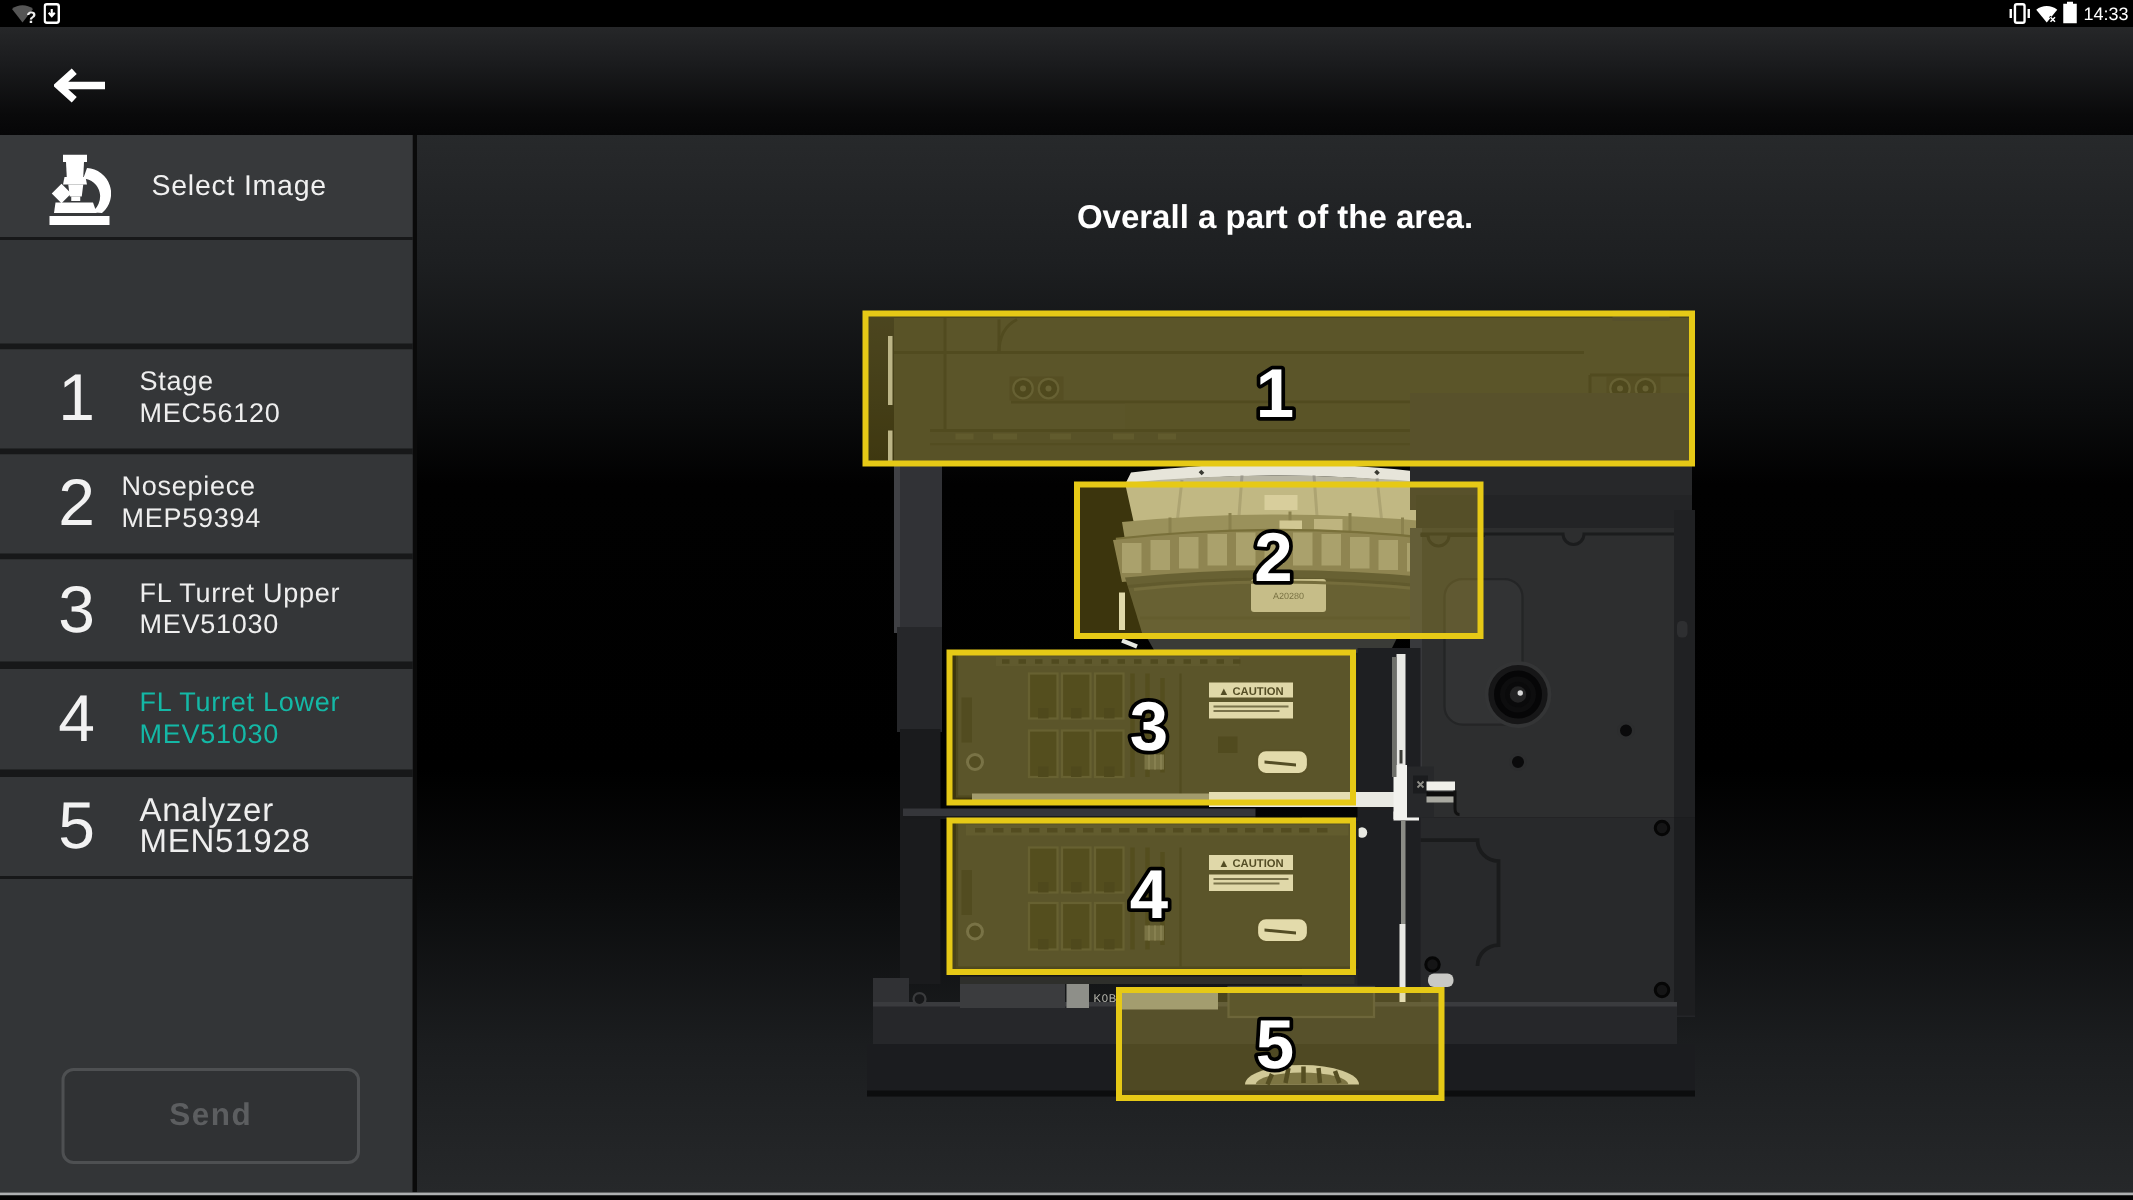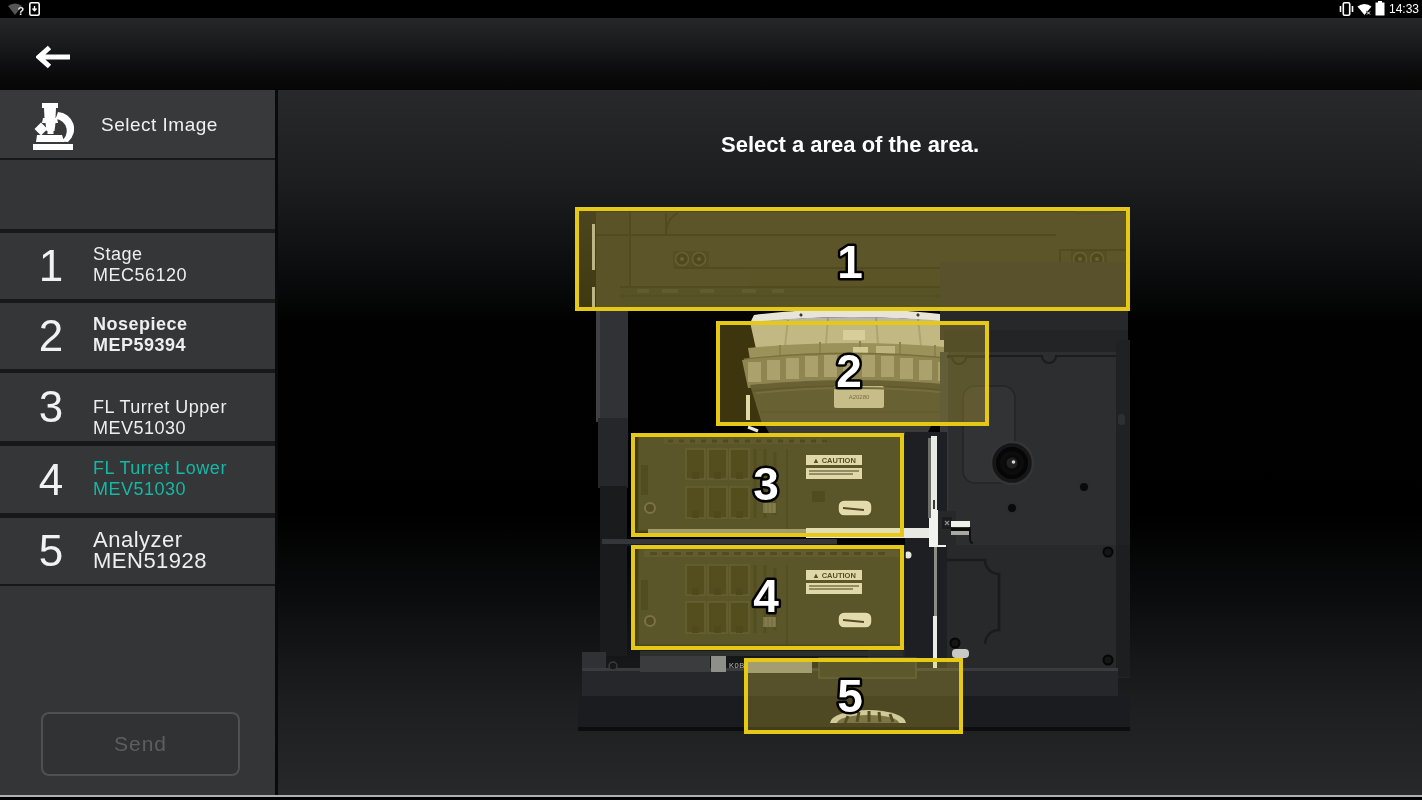--- a/index.html
+++ b/index.html
@@ -75,48 +75,48 @@
     <div class="abs" style="left:0;top:139px;width:275px;height:4px;background:#171819;"></div>
 
     <div class="abs" style="left:0;top:143px;width:275px;height:66px;background:#343638;">
       <div class="abs" style="left:38px;top:8px;width:26px;color:#f2f2f2;font-size:44px;font-weight:400;text-align:center;">1</div>
       <div class="abs" style="left:93px;top:11px;color:#eee;font-size:18px;line-height:21px;letter-spacing:0.5px;">Stage<br>MEC56120</div>
     </div>
     <div class="abs" style="left:0;top:209px;width:275px;height:4px;background:#171819;"></div>
 
     <div class="abs" style="left:0;top:213px;width:275px;height:66px;background:#343638;">
       <div class="abs" style="left:38px;top:8px;width:26px;color:#f2f2f2;font-size:44px;font-weight:400;text-align:center;">2</div>
-      <div class="abs" style="left:93px;top:11px;color:#eee;font-size:18px;line-height:21px;letter-spacing:0.5px;font-weight:bold;">Nosepiece<br>MEP59394</div>
+      <div class="abs" style="left:81px;top:11px;color:#eee;font-size:18px;line-height:21px;letter-spacing:0.5px;">Nosepiece<br>MEP59394</div>
     </div>
     <div class="abs" style="left:0;top:279px;width:275px;height:4px;background:#171819;"></div>
 
     <div class="abs" style="left:0;top:283px;width:275px;height:68px;background:#343638;">
       <div class="abs" style="left:38px;top:9px;width:26px;color:#f2f2f2;font-size:44px;font-weight:400;text-align:center;">3</div>
-      <div class="abs" style="left:93px;top:12px;color:#eee;font-size:18px;line-height:21px;letter-spacing:0.5px;margin-top:12px;">FL Turret Upper<br>MEV51030</div>
+      <div class="abs" style="left:93px;top:12px;color:#eee;font-size:18px;line-height:21px;letter-spacing:0.5px;">FL Turret Upper<br>MEV51030</div>
     </div>
     <div class="abs" style="left:0;top:351px;width:275px;height:5px;background:#171819;"></div>
 
     <div class="abs" style="left:0;top:356px;width:275px;height:67px;background:#343638;">
       <div class="abs" style="left:38px;top:9px;width:26px;color:#f2f2f2;font-size:44px;font-weight:400;text-align:center;">4</div>
       <div class="abs" style="left:93px;top:12px;color:#14b8a6;font-size:18px;line-height:21px;letter-spacing:0.5px;">FL Turret Lower<br>MEV51030</div>
     </div>
     <div class="abs" style="left:0;top:423px;width:275px;height:5px;background:#171819;"></div>
 
     <div class="abs" style="left:0;top:428px;width:275px;height:66px;background:#343638;">
       <div class="abs" style="left:38px;top:8px;width:26px;color:#f2f2f2;font-size:44px;font-weight:400;text-align:center;">5</div>
       <div class="abs" style="left:93px;top:11px;color:#eee;font-size:22px;line-height:21px;letter-spacing:0.5px;">Analyzer<br>MEN51928</div>
     </div>
     <div class="abs" style="left:0;top:494px;width:275px;height:2px;background:#171819;"></div>
 
-    <div class="abs" style="left:41px;top:622px;width:199px;height:64px;border:2px solid #4e5052;border-radius:8px;background:#303234;color:#5c5e60;font-size:21px;font-weight:normal;text-align:center;line-height:60px;letter-spacing:1px;">Send</div>
+    <div class="abs" style="left:41px;top:622px;width:199px;height:64px;border:2px solid #4e5052;border-radius:8px;background:#303234;color:#5c5e60;font-size:21px;font-weight:bold;text-align:center;line-height:60px;letter-spacing:1px;">Send</div>
   </div>
 
   <div class="abs" style="left:278px;top:90px;width:1144px;height:705px;background:linear-gradient(180deg,#27292b 0%,#1d1f21 12%,#0b0c0d 26%,#010101 33%,#000 60%,#0b0c0d 72%,#1b1d1f 86%,#26282a 100%);">
 
-    <div class="abs" style="left:0;top:42px;width:1144px;text-align:center;color:#fff;font-size:22px;font-weight:bold;letter-spacing:0;">Select a area of the area.</div>
+    <div class="abs" style="left:0;top:42px;width:1144px;text-align:center;color:#fff;font-size:22px;font-weight:bold;letter-spacing:0;">Overall a part of the area.</div>
 
     <svg class="abs" style="left:0;top:0;" width="1144" height="705" viewBox="278 90 1144 705">
 
       <rect x="596" y="222" width="32" height="200" fill="#313236"></rect>
       <rect x="596" y="222" width="4" height="200" fill="#404145"></rect>
 
       <rect x="598" y="418" width="30" height="70" fill="#26272a"></rect>
 
       <rect x="600" y="486" width="27" height="170" fill="#1a1b1d"></rect>
 

